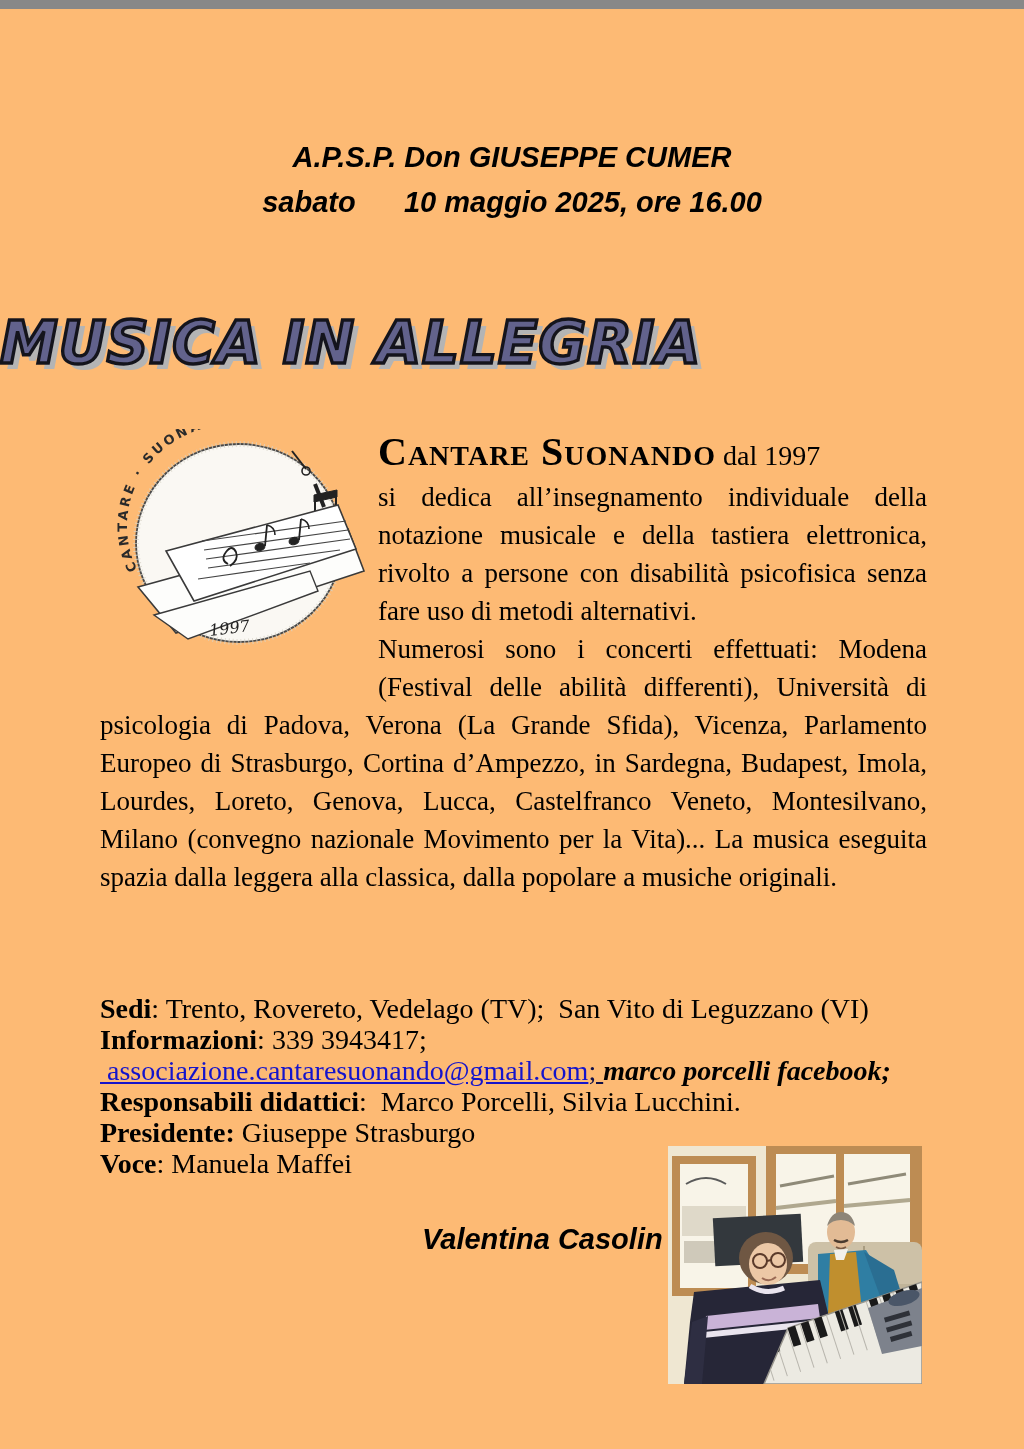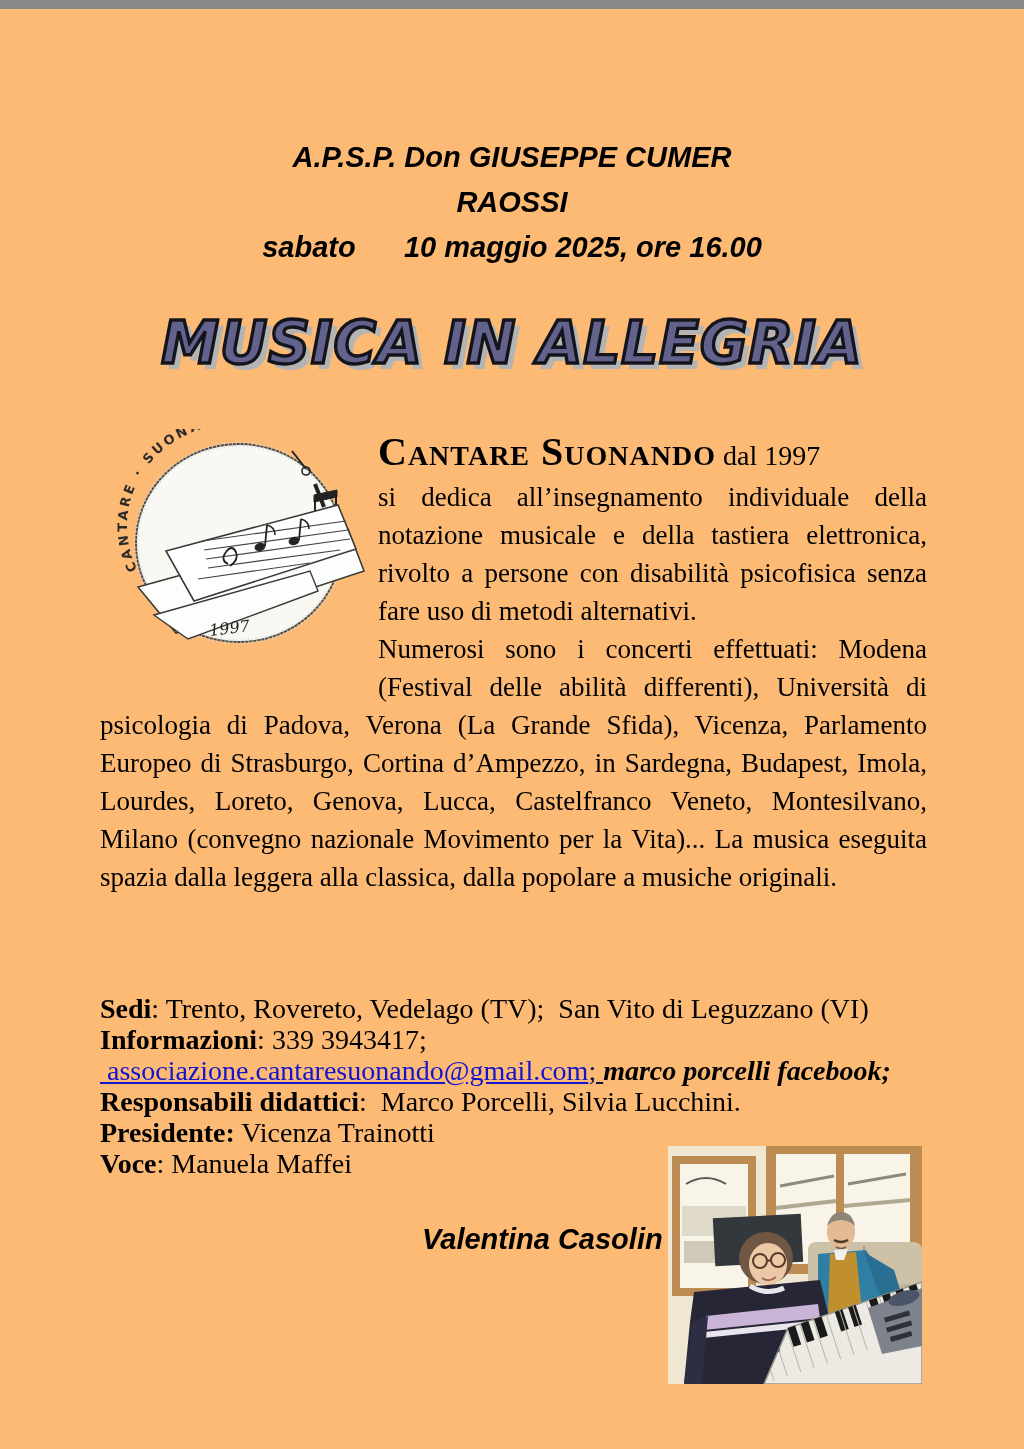--- a/index.html
+++ b/index.html
@@ -10,21 +10,21 @@
   }
   
   .header{
     position:absolute;top:126px;left:0;right:0;text-align:center;
     font-family:"Liberation Sans",sans-serif;font-weight:bold;font-style:italic;
     font-size:29px;line-height:45px;color:#000;
   }
   .header .l3{white-space:pre-wrap;}
   
   .title{
-    position:absolute;top:300px;left:0;right:0;text-align:center;margin:0;
+    position:absolute;top:300px;left:0;right:0;margin:0;
     font-family:"DejaVu Sans",sans-serif;font-weight:bold;font-style:italic;
     font-size:58px;letter-spacing:1px;
     color:#62628c;
     -webkit-text-stroke:3.4px #14141c;
     text-shadow:6px 6px 0 #b4b4b4;
   }
   
   .logo{position:absolute;left:110px;top:420px;}
   
   .flow{position:absolute;left:100px;top:420px;width:827px;}
@@ -56,21 +56,20 @@
   .photo{position:absolute;left:668px;top:1137px;width:254px;height:238px;}
   .photo svg{display:block;}
 </style>
 </head>
 <body>
 
 <div class="page">
 
   <div class="header">
     <div>A.P.S.P. Don GIUSEPPE CUMER</div>
-    <div>RAOSSI</div>
     <div class="l3">sabato      10 maggio 2025, ore 16.00</div>
   </div>
 
   <h1 class="title">MUSICA IN ALLEGRIA</h1>
 
   <svg class="logo" width="260" height="232" viewBox="0 0 260 232">
     <defs>
       <path id="arcpath" d="M 34 152 A 102 97 0 0 1 214 42"></path>
     </defs>
     <ellipse cx="129" cy="114" rx="103" ry="99" fill="#faf8f3" stroke="#4a4a4a" stroke-width="1.8"></ellipse>
@@ -123,21 +122,21 @@
     </div>
     <p>si dedica all’insegnamento individuale della notazione musicale e della tastiera elettronica,  rivolto a persone con disabilità psicofisica senza fare uso di  metodi alternativi.</p>
     <p>Numerosi sono i concerti effettuati: Modena (Festival delle abilità differenti), Università di psicologia di Padova, Verona (La Grande Sfida),  Vicenza, Parlamento Europeo di Strasburgo, Cortina d’Ampezzo, in Sardegna, Budapest,  Imola, Lourdes, Loreto, Genova, Lucca, Castelfranco Veneto, Montesilvano, Milano (convegno nazionale Movimento per la Vita)... La musica eseguita spazia dalla leggera alla classica, dalla popolare a musiche originali.</p>
   </div>
 
   <div class="contact">
     <div class="cline"><b>Sedi</b><span>: Trento, Rovereto, Vedelago (TV);  San Vito di Leguzzano (VI)</span></div>
     <div class="cline"><b>Informazioni</b><span>: 339 3943417;</span></div>
     <div class="cline"><a class="email"> associazione.cantaresuonando@gmail.com</a><span class="email-sep">; </span><span class="fb">marco porcelli facebook;</span></div>
     <div class="cline"><b>Responsabili didattici</b><span>:  Marco Porcelli, Silvia Lucchini.</span></div>
-    <div class="cline"><b>Presidente:</b><span> Vicenza Trainotti</span></div>
+    <div class="cline"><b>Presidente:</b><span> Giuseppe Strasburgo</span></div>
     <div class="cline"><b>Voce</b><span>: Manuela Maffei</span></div>
   </div>
 
   <div class="signature">Valentina Casolin</div>
 
   <div class="photo">
     <svg width="254" height="238" viewBox="0 0 254 238">
       <defs>
         <clipPath id="kbclip">
             <polygon points="96,238 120,182 254,136 254,238"></polygon>

